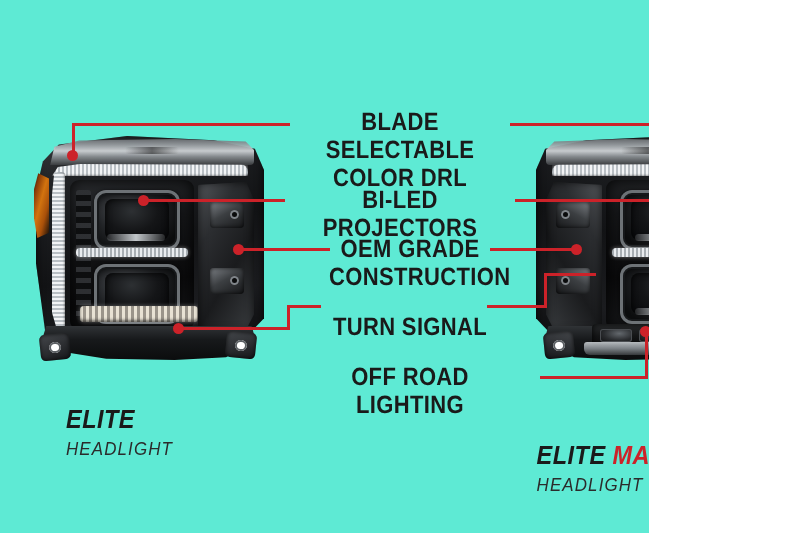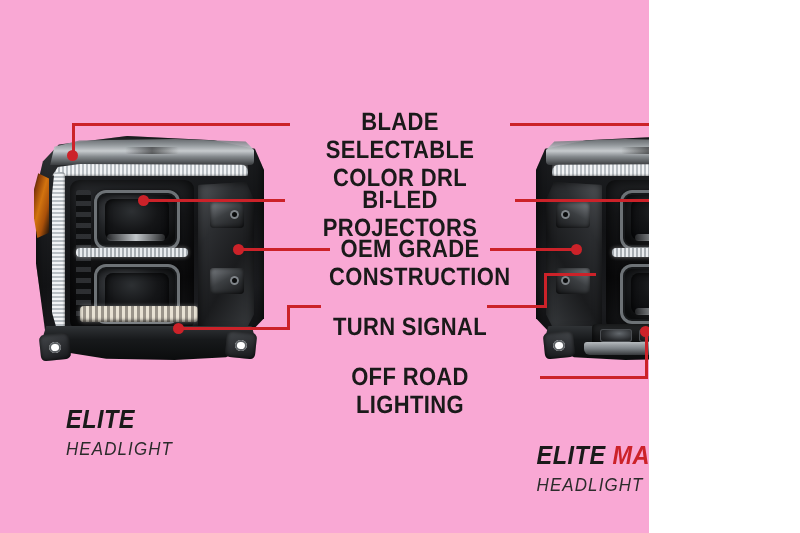--- a/index.html
+++ b/index.html
@@ -8,21 +8,21 @@
     padding: 0;
     background: #ffffff;
   }
   body {
     font-family: "Liberation Sans", sans-serif;
   }
   #stage {
     position: relative;
     width: 649px;
     height: 533px;
-    background: #f9a8d4;
+    background: #5eead4;
     overflow: hidden;
   }
 
   
   .callout {
     position: absolute;
     color: #1a1a1a;
     font-family: "Liberation Sans", sans-serif;
     font-weight: 700;
     font-stretch: condensed;

